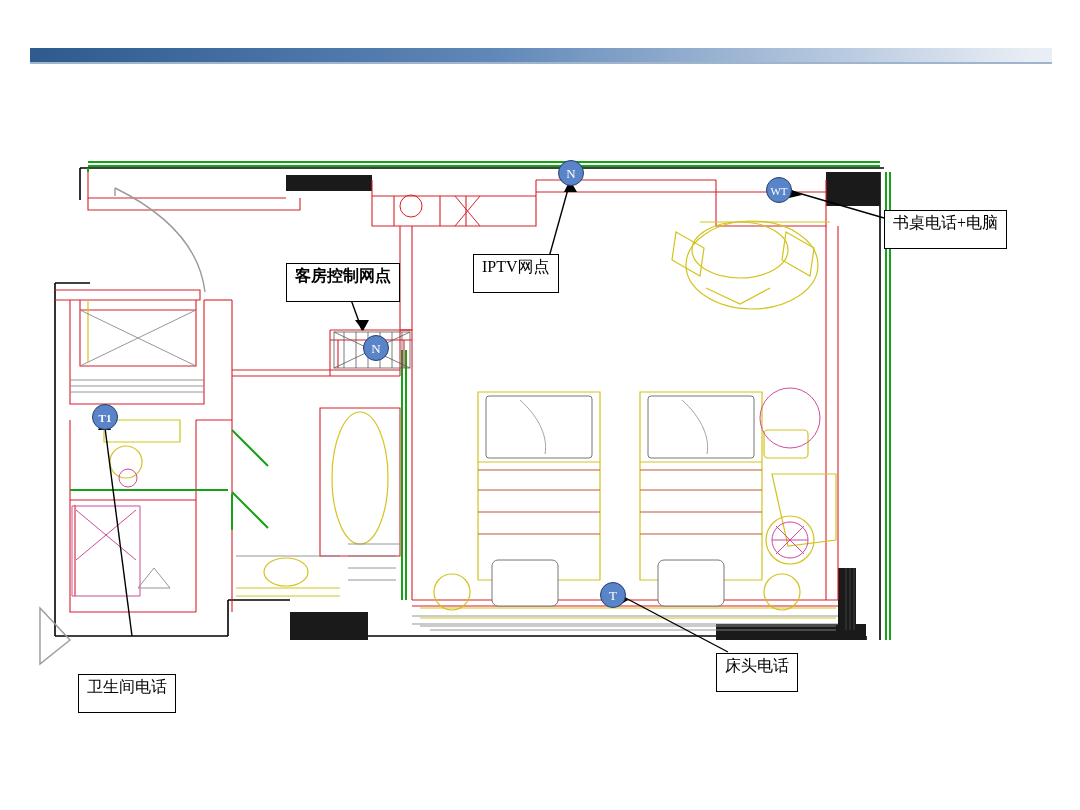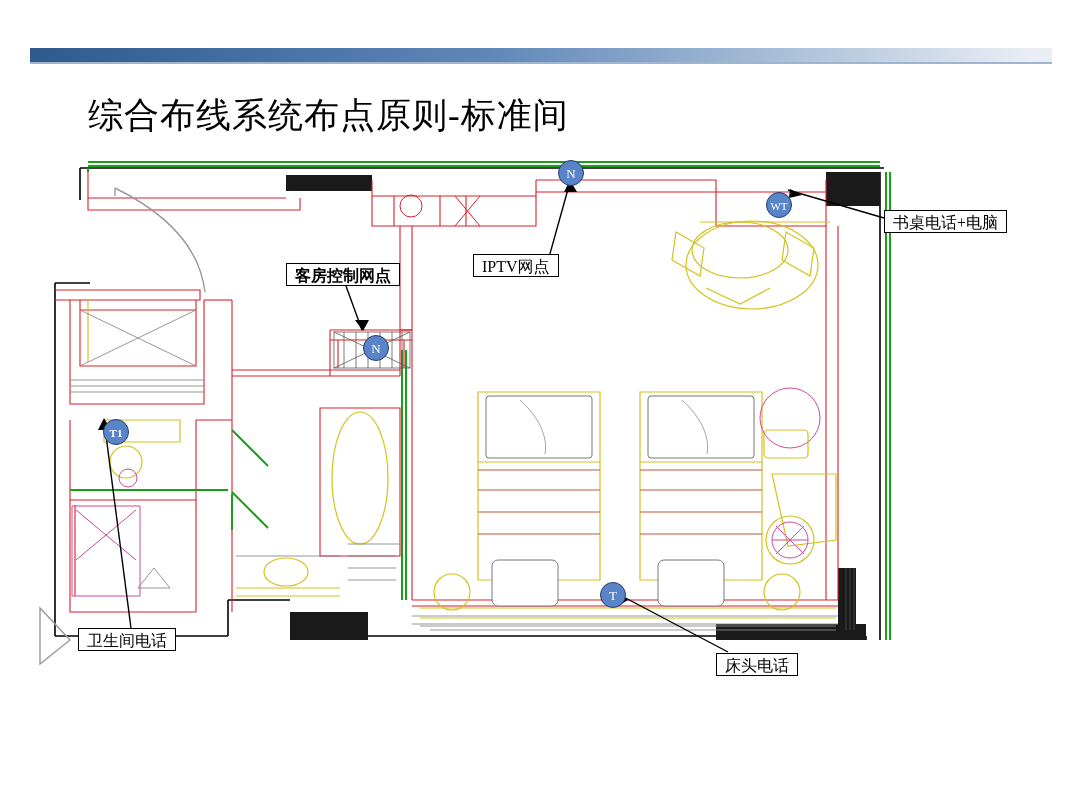--- a/index.html
+++ b/index.html
@@ -57,50 +57,49 @@
     height: 810px;
   }
   
   .callout {
     position: absolute;
     border: 1px solid #000000;
     background: #ffffff;
     font-family: "Liberation Serif", serif;
     font-size: 16px;
     color: #000000;
-    padding: 3px 8px 0 8px;
+    padding: 3px 8px 16px 8px;
     white-space: nowrap;
     line-height: 1.15;
   }
   
   .node {
     position: absolute;
     width: 26px;
     height: 26px;
     border-radius: 50%;
     background: #5a84c8;
     border: 1px solid #24406e;
     color: #ffffff;
     font-family: "Liberation Serif", serif;
     font-size: 13px;
     text-align: center;
     line-height: 26px;
     box-sizing: border-box;
   }
-  .node.small-txt { font-size: 11px; margin-top: 15px; }
+  .node.small-txt { font-size: 11px; }
 </style>
 </head>
 <body>
 
 <div id="slide">
 
   <div class="topbar"></div>
   <div class="topbar-under"></div>
 
-  <div class="title">综合布线系统布点原则-标准间</div>
 
   <svg id="plan" viewBox="0 0 1080 810" xmlns="http://www.w3.org/2000/svg">
 
     <g stroke="#000000" fill="none" stroke-width="1.6">
 
       <path d="M80 168 L884 168"></path>
       <path d="M80 168 L80 200"></path>
 
       <path d="M55 283 L55 636"></path>
       <path d="M55 283 L90 283"></path>
@@ -327,41 +326,41 @@
   </div>
 
   <div class="node small-txt" style="left:766px; top:177px;">
     <span>WT</span>
   </div>
 
   <div class="node" style="left:363px; top:335px;">
     <span>N</span>
   </div>
 
-  <div class="node small-txt" style="left:103px; top:404px;font-weight:bold;">
+  <div class="node small-txt" style="left:92px; top:404px;font-weight:bold;">
     <span>T1</span>
   </div>
 
   <div class="node" style="left:600px; top:582px;">
     <span>T</span>
   </div>
 
   <div class="callout" style="left:884px; top:210px;">
     <span>书桌电话+电脑</span>
   </div>
 
   <div class="callout" style="left:286px; top:263px;font-weight:bold;">
     <span>客房控制网点</span>
   </div>
 
   <div class="callout" style="left:473px; top:254px;">
     <span>IPTV网点</span>
   </div>
 
-  <div class="callout" style="left:78px; top:628px;">
+  <div class="callout" style="left:78px; top:674px;">
     <span>卫生间电话</span>
   </div>
 
   <div class="callout" style="left:716px; top:653px;">
     <span>床头电话</span>
   </div>
 
 </div>
 
 </body></html>

